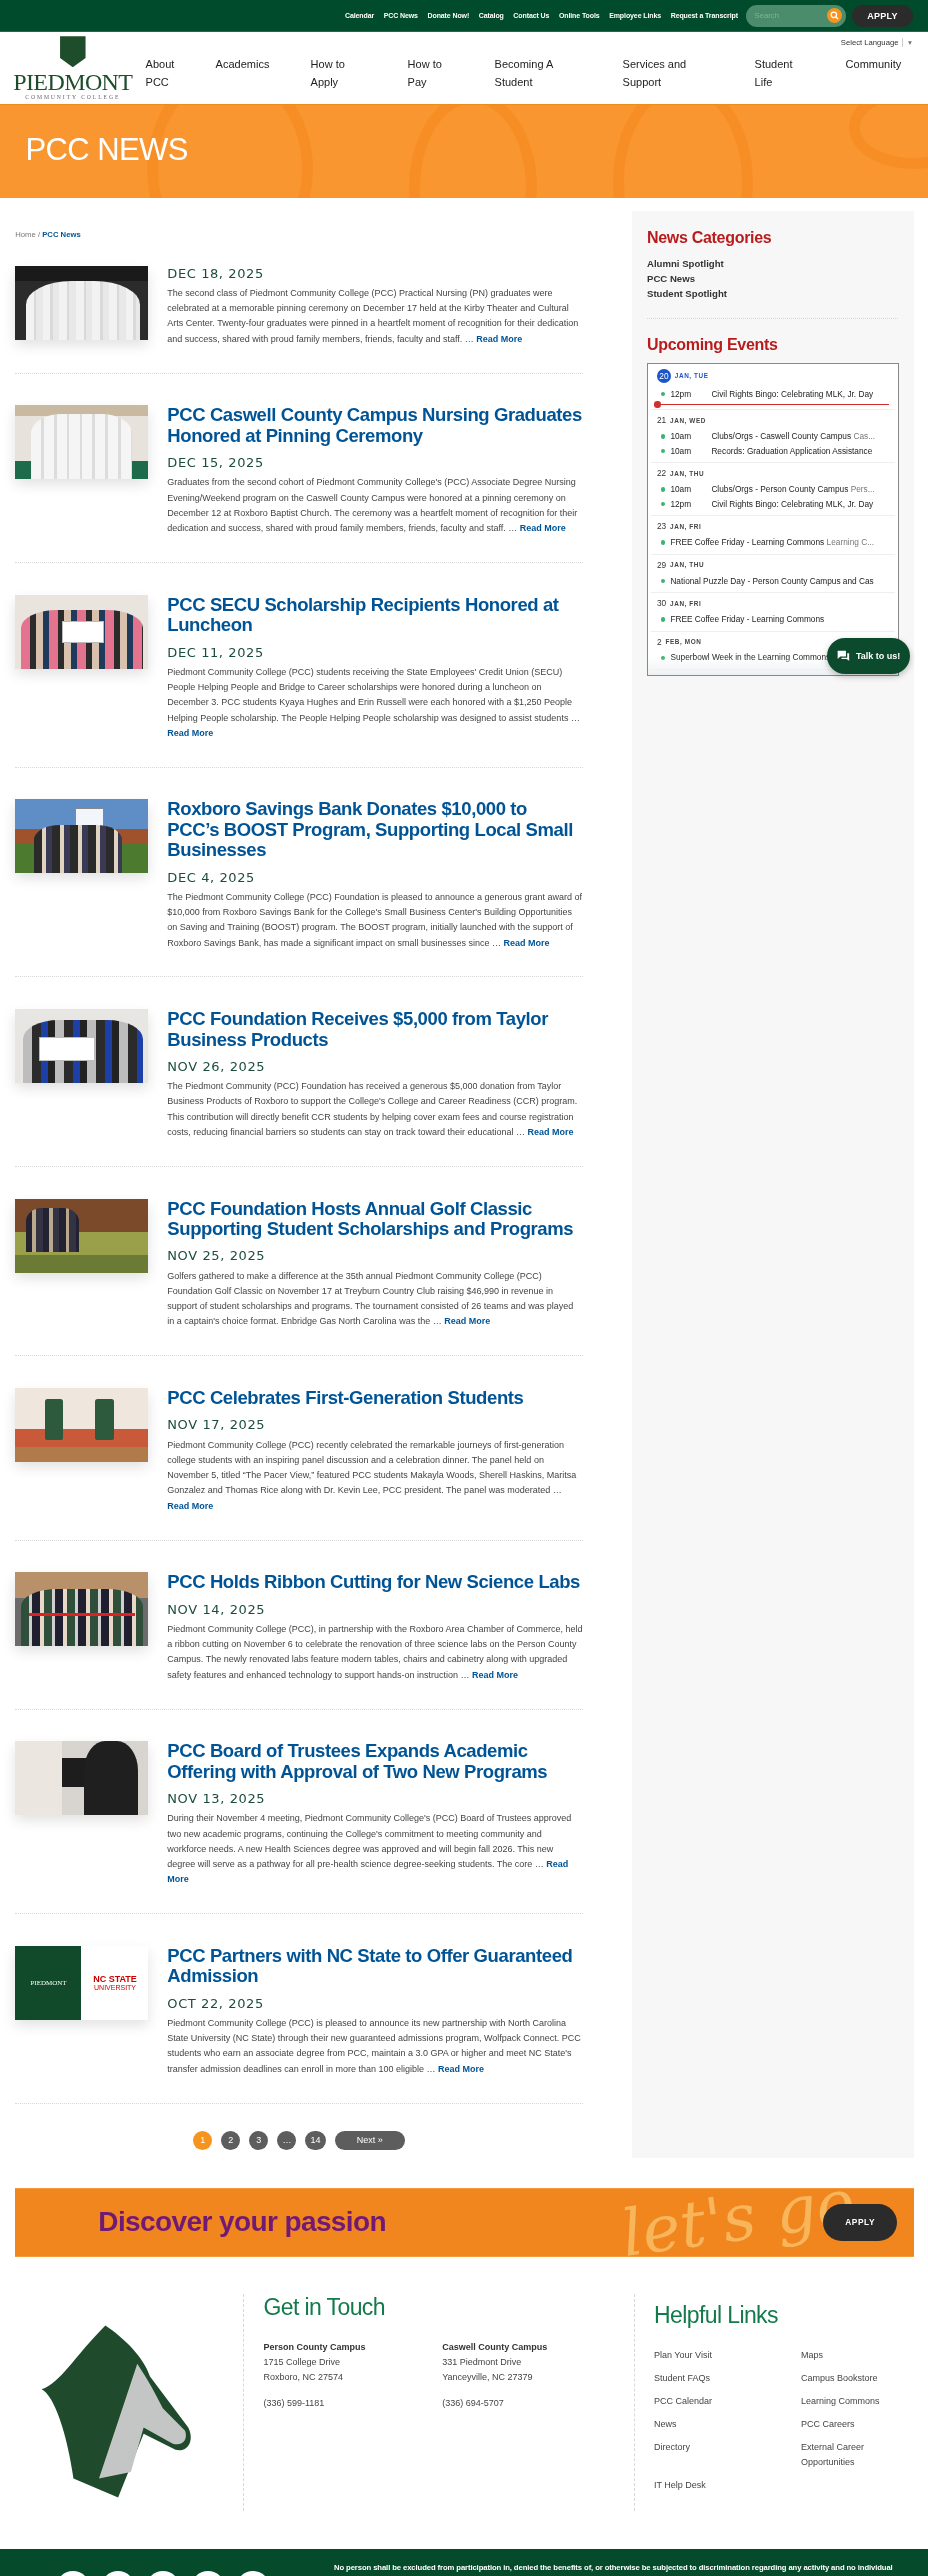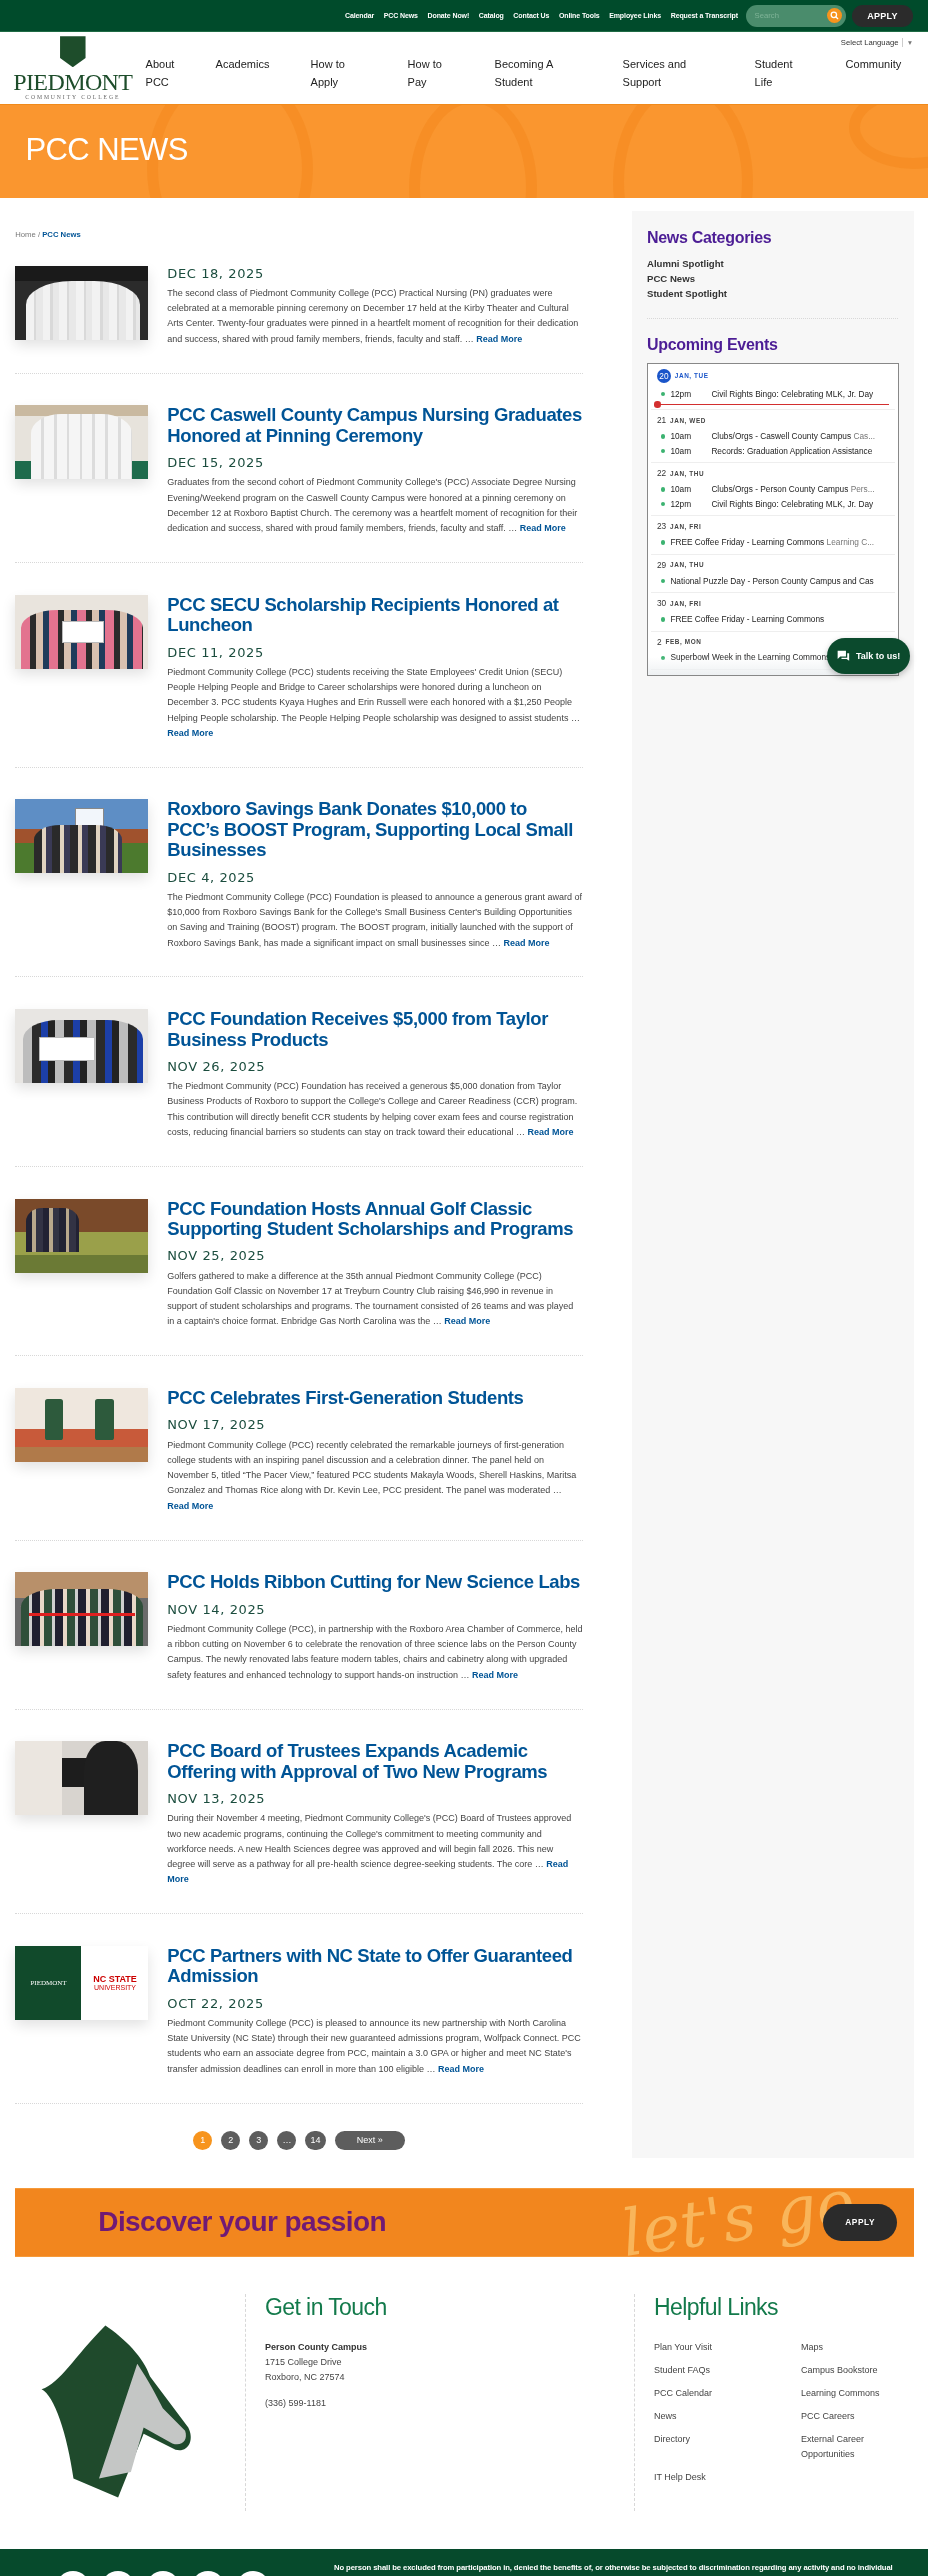--- a/index.html
+++ b/index.html
@@ -48,21 +48,21 @@
   .art-excerpt { font-size: 9px; line-height: 15.3px; color: #444; font-family: "Liberation Sans", sans-serif; }
   .read-more { color: #005496; font-weight: bold; }
 
   .pagination { display: flex; justify-content: center; gap: 9px; margin: 27px 0 19px 0; }
   .pg { height: 19px; min-width: 19px; border-radius: 9.6px; background: #5d5d5d; color: #fff; font-size: 9px; display: flex; align-items: center; justify-content: center; padding: 0 5.1px; }
   .pg.active { background: #f7941d; }
   .pg.next { padding: 0 12.8px; min-width: 70px; }
 
   
   .sidebar { width: 282px; margin-left: 29px; margin-top: 12.8px; background: #f7f7f7; padding: 18px 15.3px 12.8px 15.3px; height: 1947px; }
-  .side-h { font-size: 16px; font-weight: bold; color: #4c1d95; letter-spacing: -0.3px; margin-bottom: 9px; }
+  .side-h { font-size: 16px; font-weight: bold; color: #b91c1c; letter-spacing: -0.3px; margin-bottom: 9px; }
   .cat-list a { display: block; font-size: 9.6px; font-weight: bold; color: #333; line-height: 15.3px; }
   .side-div { border-bottom: 1.9px dotted #d8d8d8; margin: 16.6px 0 16.6px 0; }
   .events { width: 252px; height: 313px; border: 0.6px solid #888; background: #fff; position: relative; overflow: hidden; }
   .ev-day { padding: 5.1px 6.4px 3.8px 6.4px; border-bottom: 0.6px solid #eee; margin: 0 2.6px; }
   .ev-day-h { font-size: 8.3px; color: #333; margin-bottom: 3.8px; display: flex; align-items: center; gap: 3.8px; }
   .ev-day-h .dow { font-size: 6.4px; letter-spacing: 0.6px; color: #444; font-weight: bold; }
   .ev-day-h.today .badge { width: 14px; height: 14px; border-radius: 50%; background: #1a55c9; color: #fff; font-size: 8.3px; display: flex; align-items: center; justify-content: center; }
   .ev-day-h.today .dow { color: #1a55c9; }
   .ev-row { display: flex; align-items: center; font-size: 8.3px; color: #222; white-space: nowrap; overflow: hidden; line-height: 14.7px; }
   .ev-dot { width: 4.5px; height: 4.5px; border-radius: 50%; background: #3cb371; margin: 0 5.1px 0 3.8px; flex-shrink: 0; }
@@ -83,21 +83,21 @@
   
   .footer-info { display: flex; padding: 37px 0 38px 0; position: relative; }
   .mascot { width: 198px; height: 192px; position: relative; margin-left: 35px; margin-top: 25.5px; }
   .vdiv { width: 0; border-left: 1.3px dashed #d8d8d8; margin: 0 12.8px; }
   .gi { width: 364px; padding-left: 6.4px; }
   .gi h3, .hl h3 { font-size: 23px; color: #137a4b; font-weight: normal; letter-spacing: -0.6px; margin-bottom: 19px; }
   .campus-cols { display: flex; }
   .campus { width: 185px; font-size: 9px; color: #444; line-height: 15.3px; }
   .campus .name { font-weight: bold; color: #333; }
   .campus .phone { margin-top: 10.2px; }
-  .hl { padding-left: 6.4px; }
+  .hl { padding-left: 6.4px; margin-top: 8px; }
   .hl-grid { display: grid; grid-template-columns: 147px 128px; row-gap: 7.7px; font-size: 9px; color: #444; line-height: 15.3px; }
 
   
   .footer { background: radial-gradient(ellipse at 0% 100%, #0b5a36 0%, #064a2c 60%); height: 150px; display: flex; padding: 12.8px 0 0 0; }
   .social { display: flex; gap: 11px; margin-left: 56px; margin-top: 9px; }
   .soc { width: 34px; height: 34px; border-radius: 50%; background: #fff; display: flex; align-items: center; justify-content: center; color: #064a2c; font-weight: bold; font-size: 14px; font-family: "DejaVu Sans", sans-serif; }
   .legal { margin-left: 64px; width: 565px; color: #fff; font-size: 7.7px; line-height: 11.5px; font-weight: bold; letter-spacing: -0.1px; }
 </style>
 </head>
 <body>
@@ -432,20 +432,26 @@
   <div class="vdiv"></div>
   <div class="gi">
     <h3>Get in Touch</h3>
     <div class="campus-cols">
       <div class="campus">
         <div class="name">Person County Campus</div>
         <div>1715 College Drive</div>
         <div>Roxboro, NC 27574</div>
         <a href="#" class="phone" style="display:block">(336) 599-1181</a>
       </div>
+      <div class="campus">
+        <div class="name">Caswell County Campus</div>
+        <div>331 Piedmont Drive</div>
+        <div>Yanceyville, NC 27379</div>
+        <a href="#" class="phone" style="display:block">(336) 694-5707</a>
+      </div>
     </div>
   </div>
   <div class="vdiv"></div>
   <div class="hl">
     <h3>Helpful Links</h3>
     <div class="hl-grid">
       <a href="#">Plan Your Visit</a>
       <a href="#">Maps</a>
       <a href="#">Student FAQs</a>
       <a href="#">Campus Bookstore</a>

